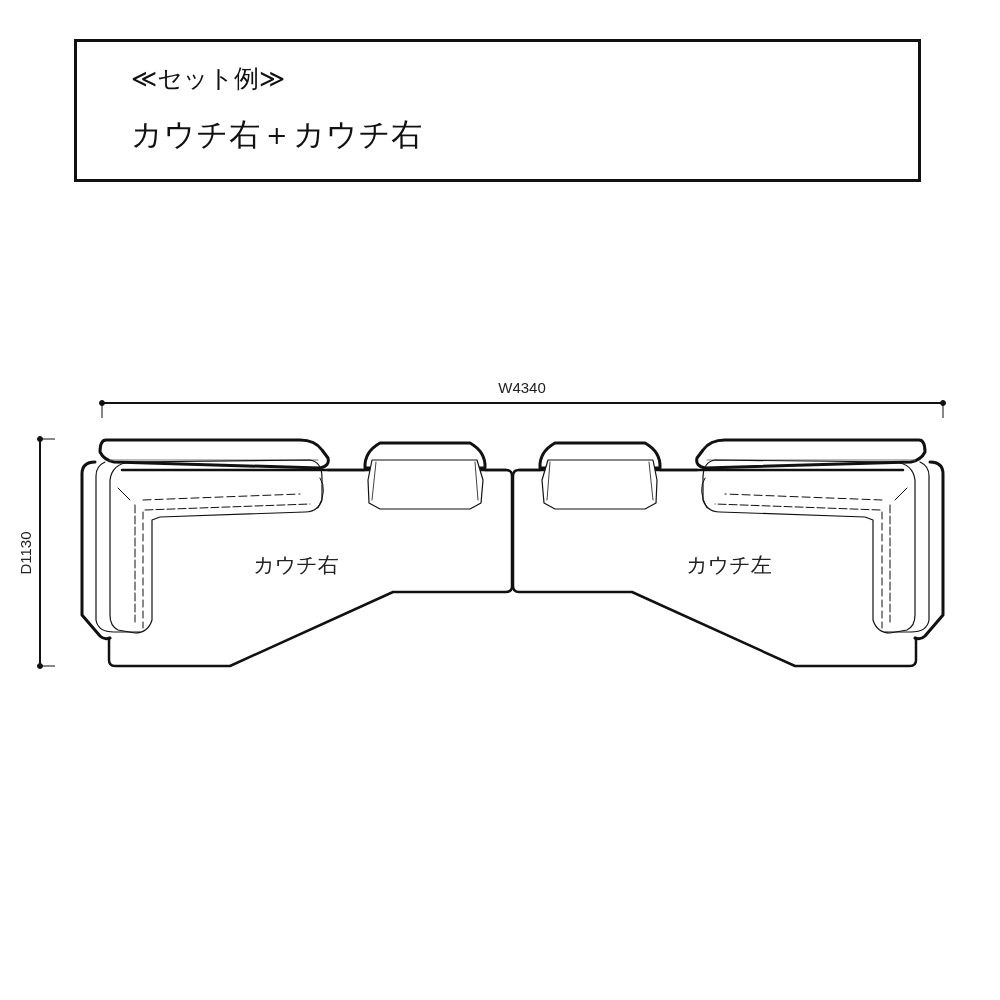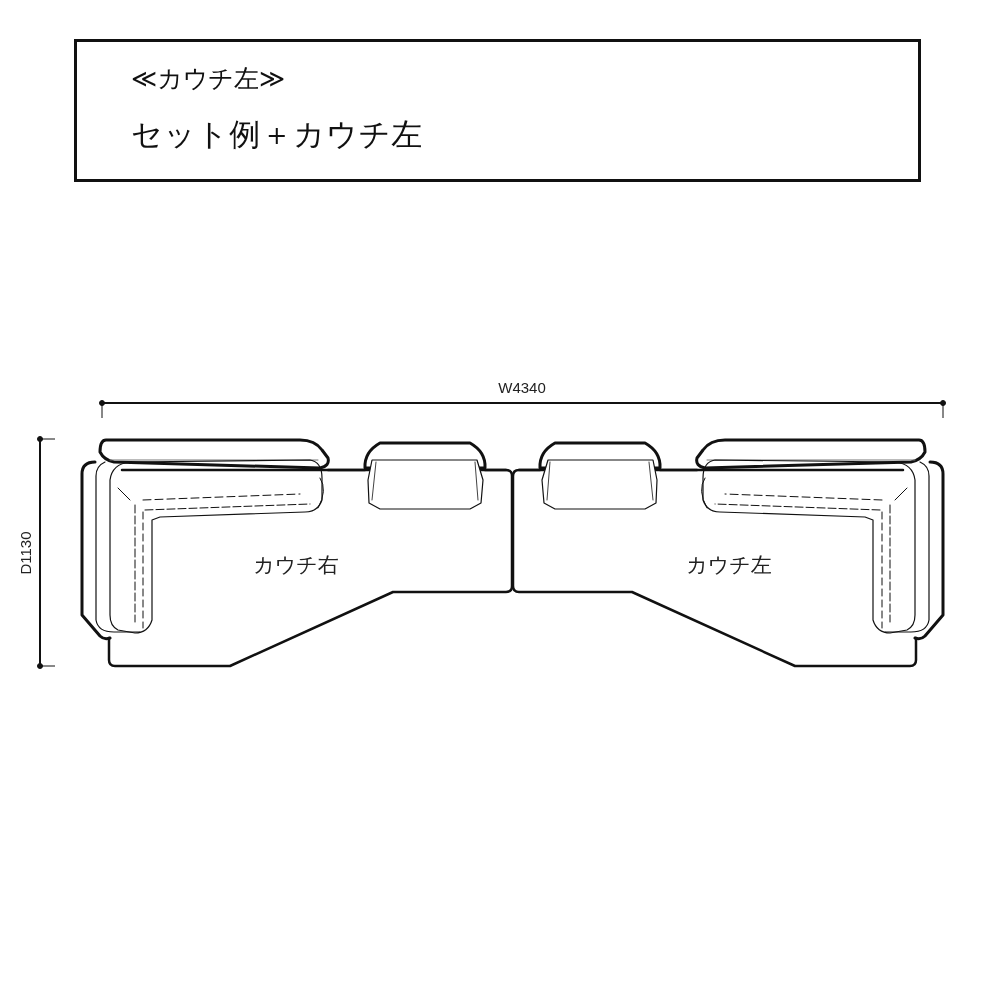--- a/index.html
+++ b/index.html
@@ -10,22 +10,22 @@
     .title-sub { position: absolute; left: 54px; top: 20px; font-size: 25px; letter-spacing: 0px; }
     .title-main { position: absolute; left: 54px; top: 72px; font-size: 31px; letter-spacing: 1px; }
     svg.plan { position: absolute; left: 0; top: 0; }
     .dim-label { font-family: "Liberation Sans", sans-serif; font-size: 15px; fill: #222; }
     .unit-label { font-family: "DejaVu Sans", sans-serif; font-size: 21px; fill: #222; }
   </style>
 </head>
 <body>
 
 <div class="title-box">
-  <div class="title-sub">≪カウチ左≫</div>
-  <div class="title-main">セット例＋カウチ左</div>
+  <div class="title-sub">≪セット例≫</div>
+  <div class="title-main">カウチ右＋カウチ右</div>
 </div>
 
 <svg class="plan" width="1000" height="1000" viewBox="0 0 1000 1000">
 
   <g stroke="#111" fill="#111">
     <line x1="102" y1="403" x2="943" y2="403" stroke-width="2"></line>
     <line x1="102" y1="403" x2="102" y2="418" stroke-width="1"></line>
     <line x1="943" y1="403" x2="943" y2="418" stroke-width="1"></line>
     <circle cx="102" cy="403" r="2.5"></circle>
     <circle cx="943" cy="403" r="2.5"></circle>

